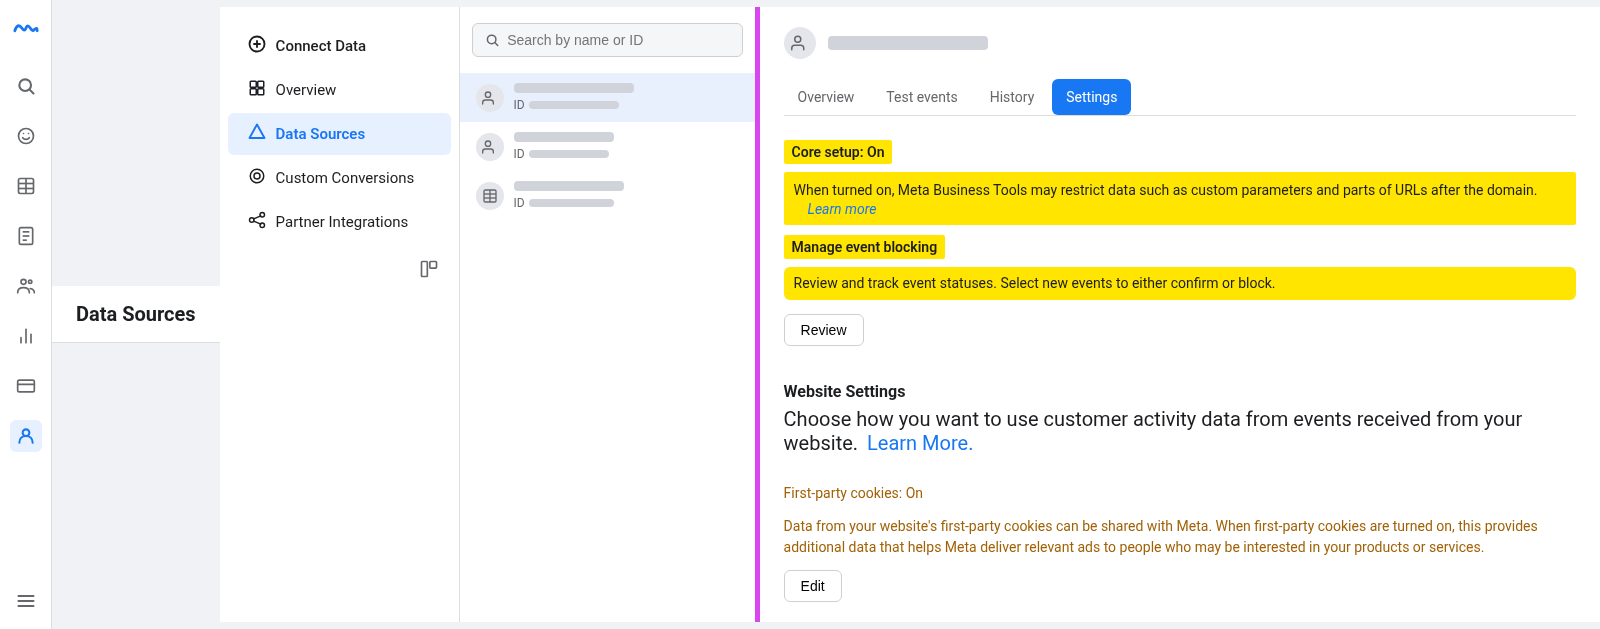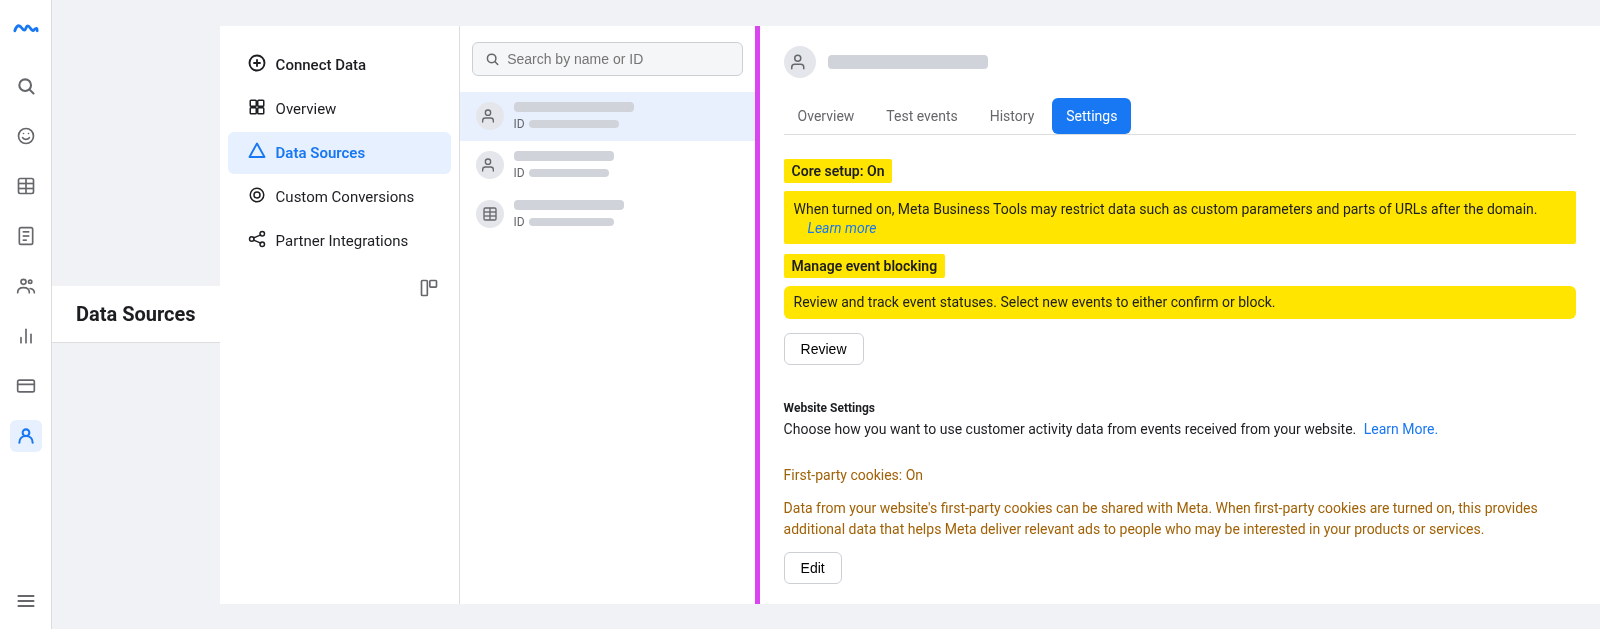--- a/index.html
+++ b/index.html
@@ -264,26 +264,26 @@
       border: 1px solid #ccd0d5;
       border-radius: 6px;
       background: #fff;
       font-size: 14px;
       cursor: pointer;
       margin-top: 4px;
       margin-bottom: 20px;
     }
 
     .website-settings-title {
-      font-size: 12px;
+      font-size: 16px;
       font-weight: 700;
       margin-bottom: 6px;
     }
     .website-settings-desc {
-      font-size: 14px;
+      font-size: 20px;
       color: #1c1e21;
       margin-bottom: 28px;
     }
     .cookie-section {}
     .cookie-title {
       font-size: 14px;
       font-weight: 700;
       margin-bottom: 4px;
     }
     .cookie-text {

